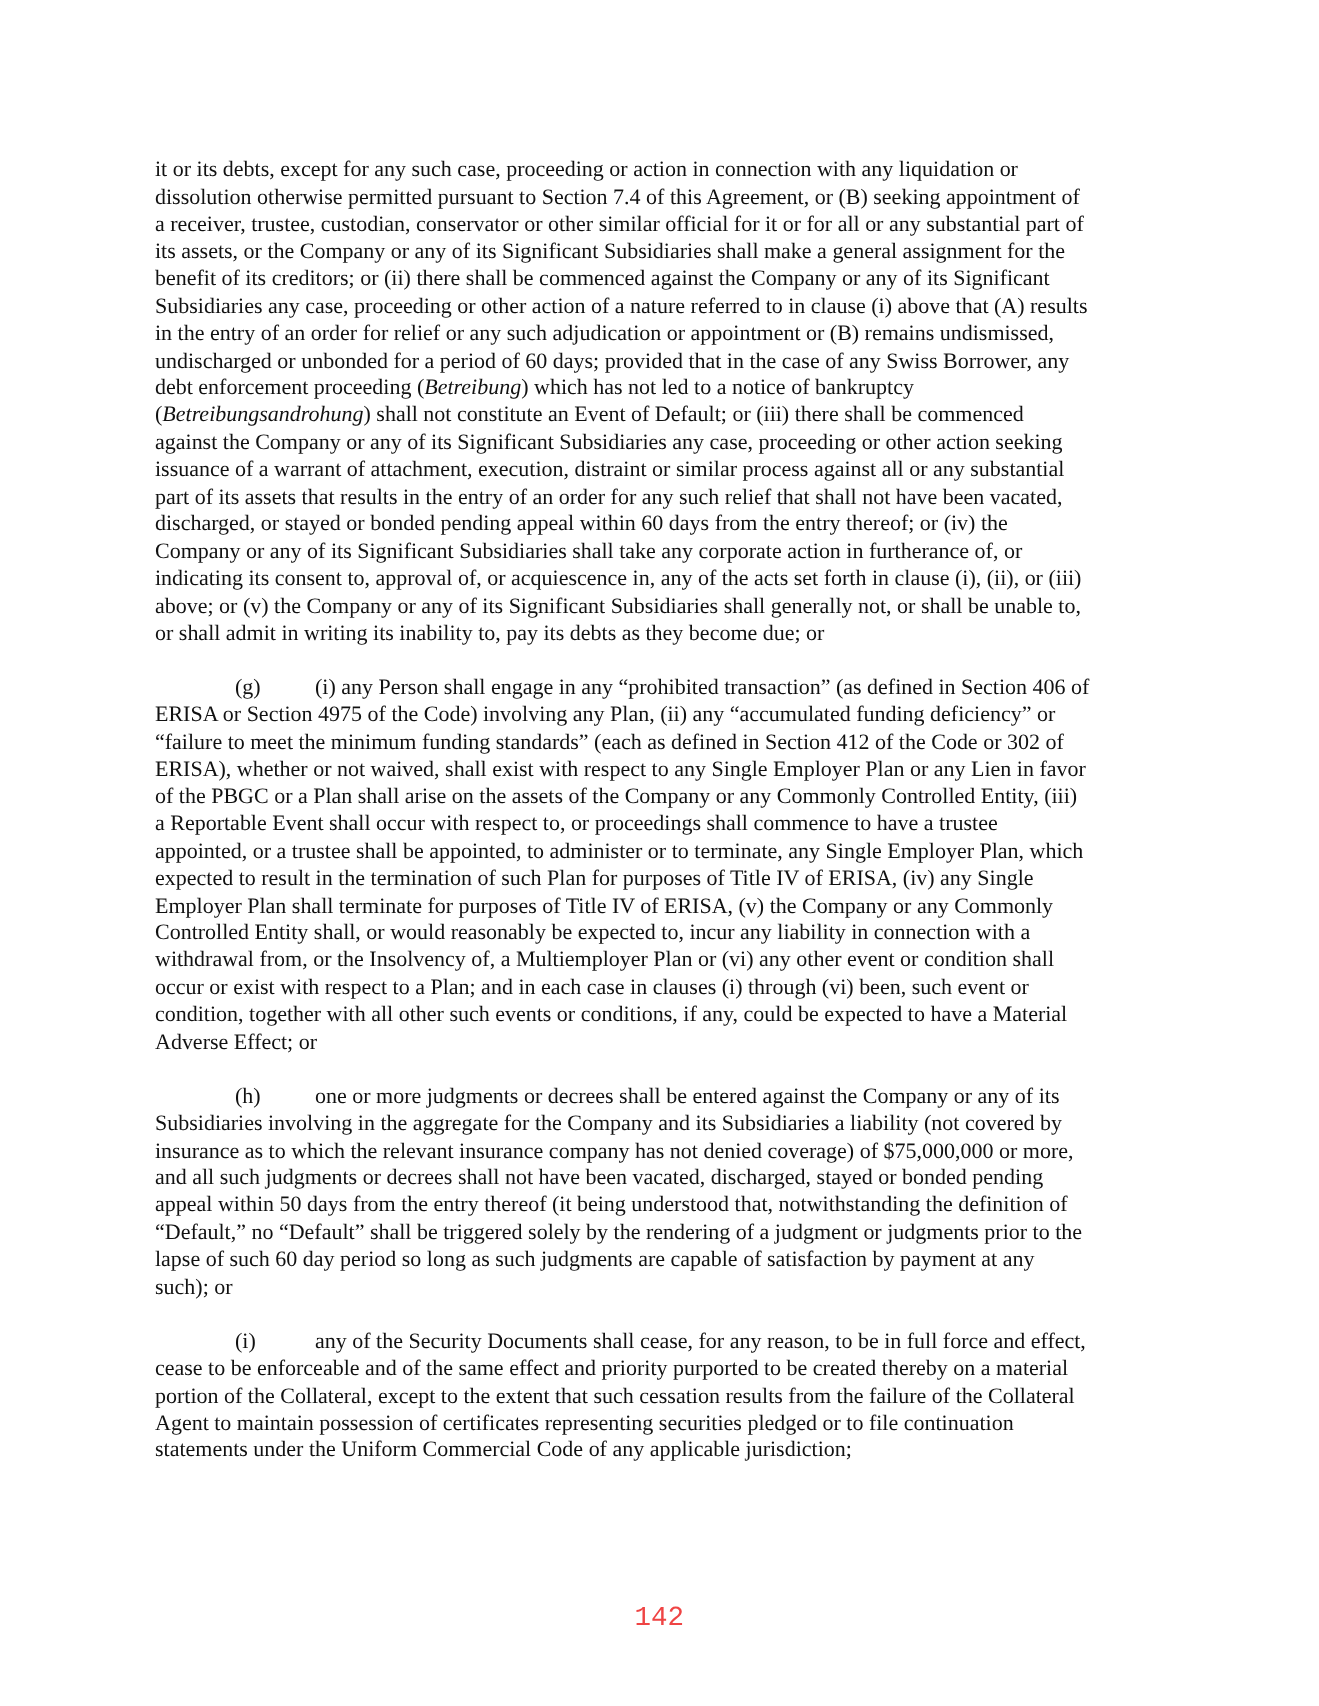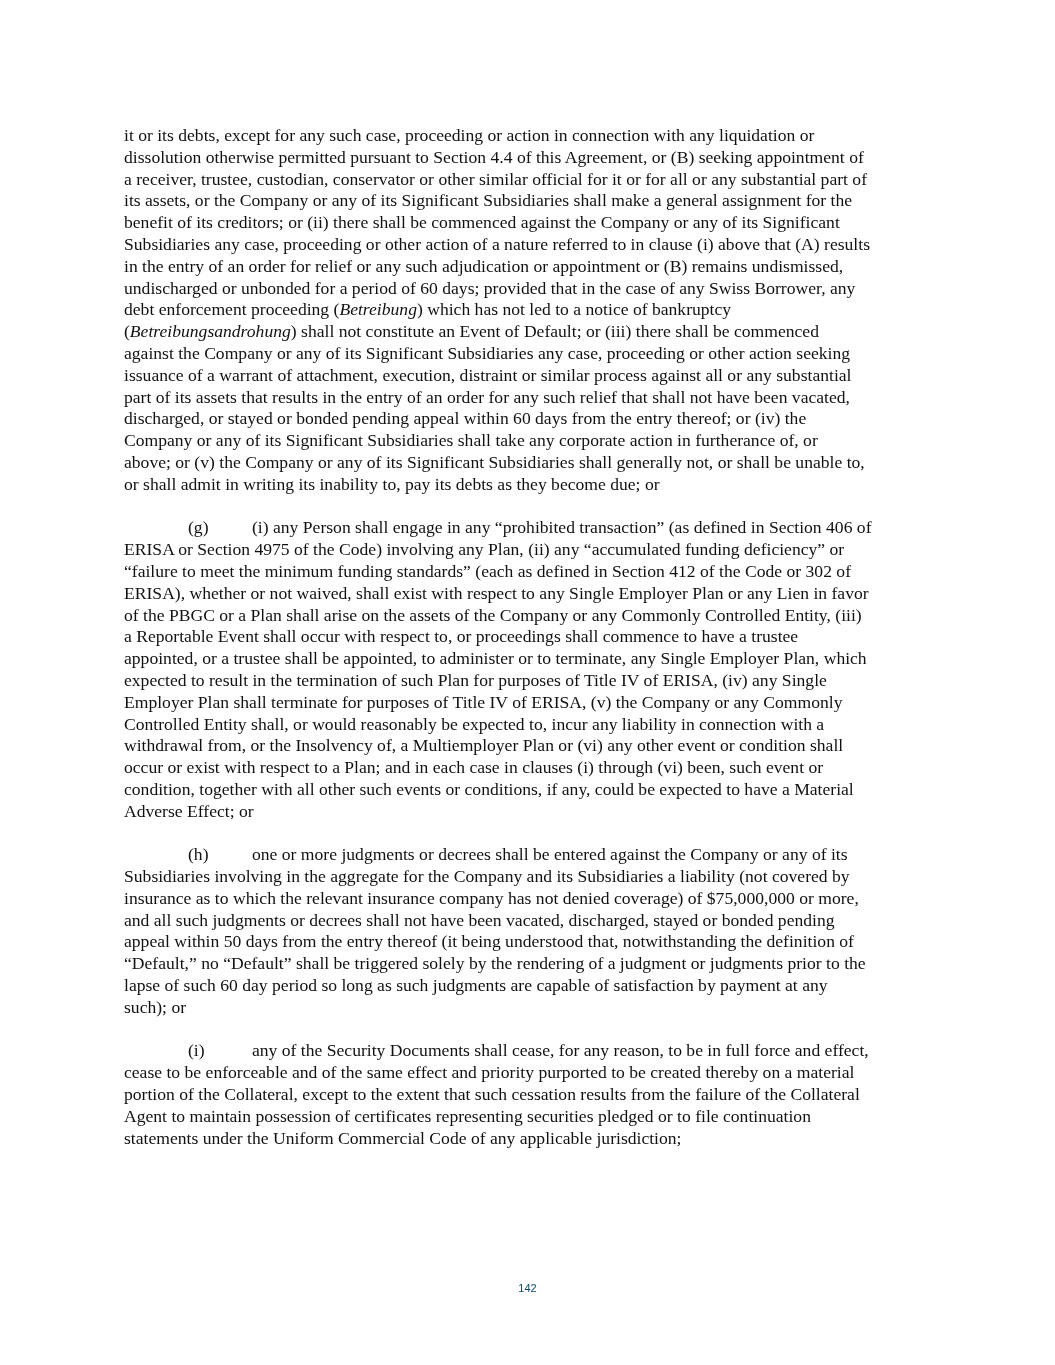--- a/index.html
+++ b/index.html
@@ -11,44 +11,45 @@
     position: absolute; left: 124px; top: 125px; width: 812px;
     font-family: "Liberation Serif", serif; font-size: 17.6px; line-height: 21.8px;
     color: #111;
   }
   .para { margin: 0 0 21.8px 0; white-space: normal; }
   .line { display: block; white-space: nowrap; }
   .lbl { display: inline-block; margin-left: 64px; width: 64px; }
   em { font-style: italic; }
   .page-number {
     position: absolute; left: 0; width: 1055px; top: 1282px; text-align: center;
-    font-family: Liberation Sans, sans-serif; font-size: 11px; color: #0c4a6e;
+    font-family: Liberation Mono, monospace; font-size: 22px; color: #ef4444;
   }
 </style>
 </head>
 <body>
 
 <div class="page">
   <div class="content" id="content">
       <p class="para">
         <span class="line">it or its debts, except for any such case, proceeding or action in connection with any liquidation or</span>
-        <span class="line">dissolution otherwise permitted pursuant to Section 4.4 of this Agreement, or (B) seeking appointment of</span>
+        <span class="line">dissolution otherwise permitted pursuant to Section 7.4 of this Agreement, or (B) seeking appointment of</span>
         <span class="line">a receiver, trustee, custodian, conservator or other similar official for it or for all or any substantial part of</span>
         <span class="line">its assets, or the Company or any of its Significant Subsidiaries shall make a general assignment for the</span>
         <span class="line">benefit of its creditors; or (ii) there shall be commenced against the Company or any of its Significant</span>
         <span class="line">Subsidiaries any case, proceeding or other action of a nature referred to in clause (i) above that (A) results</span>
         <span class="line">in the entry of an order for relief or any such adjudication or appointment or (B) remains undismissed,</span>
         <span class="line">undischarged or unbonded for a period of 60 days; provided that in the case of any Swiss Borrower, any</span>
         <span class="line">debt enforcement proceeding (<em>Betreibung</em>) which has not led to a notice of bankruptcy</span>
         <span class="line">(<em>Betreibungsandrohung</em>) shall not constitute an Event of Default; or (iii) there shall be commenced</span>
         <span class="line">against the Company or any of its Significant Subsidiaries any case, proceeding or other action seeking</span>
         <span class="line">issuance of a warrant of attachment, execution, distraint or similar process against all or any substantial</span>
         <span class="line">part of its assets that results in the entry of an order for any such relief that shall not have been vacated,</span>
         <span class="line">discharged, or stayed or bonded pending appeal within 60 days from the entry thereof; or (iv) the</span>
         <span class="line">Company or any of its Significant Subsidiaries shall take any corporate action in furtherance of, or</span>
+        <span class="line">indicating its consent to, approval of, or acquiescence in, any of the acts set forth in clause (i), (ii), or (iii)</span>
         <span class="line">above; or (v) the Company or any of its Significant Subsidiaries shall generally not, or shall be unable to,</span>
         <span class="line">or shall admit in writing its inability to, pay its debts as they become due; or</span>
       </p>
       <p class="para">
         <span class="line"><span class="lbl">(g)</span>(i) any Person shall engage in any “prohibited transaction” (as defined in Section 406 of</span>
         <span class="line">ERISA or Section 4975 of the Code) involving any Plan, (ii) any “accumulated funding deficiency” or</span>
         <span class="line">“failure to meet the minimum funding standards” (each as defined in Section 412 of the Code or 302 of</span>
         <span class="line">ERISA), whether or not waived, shall exist with respect to any Single Employer Plan or any Lien in favor</span>
         <span class="line">of the PBGC or a Plan shall arise on the assets of the Company or any Commonly Controlled Entity, (iii)</span>
         <span class="line">a Reportable Event shall occur with respect to, or proceedings shall commence to have a trustee</span>

